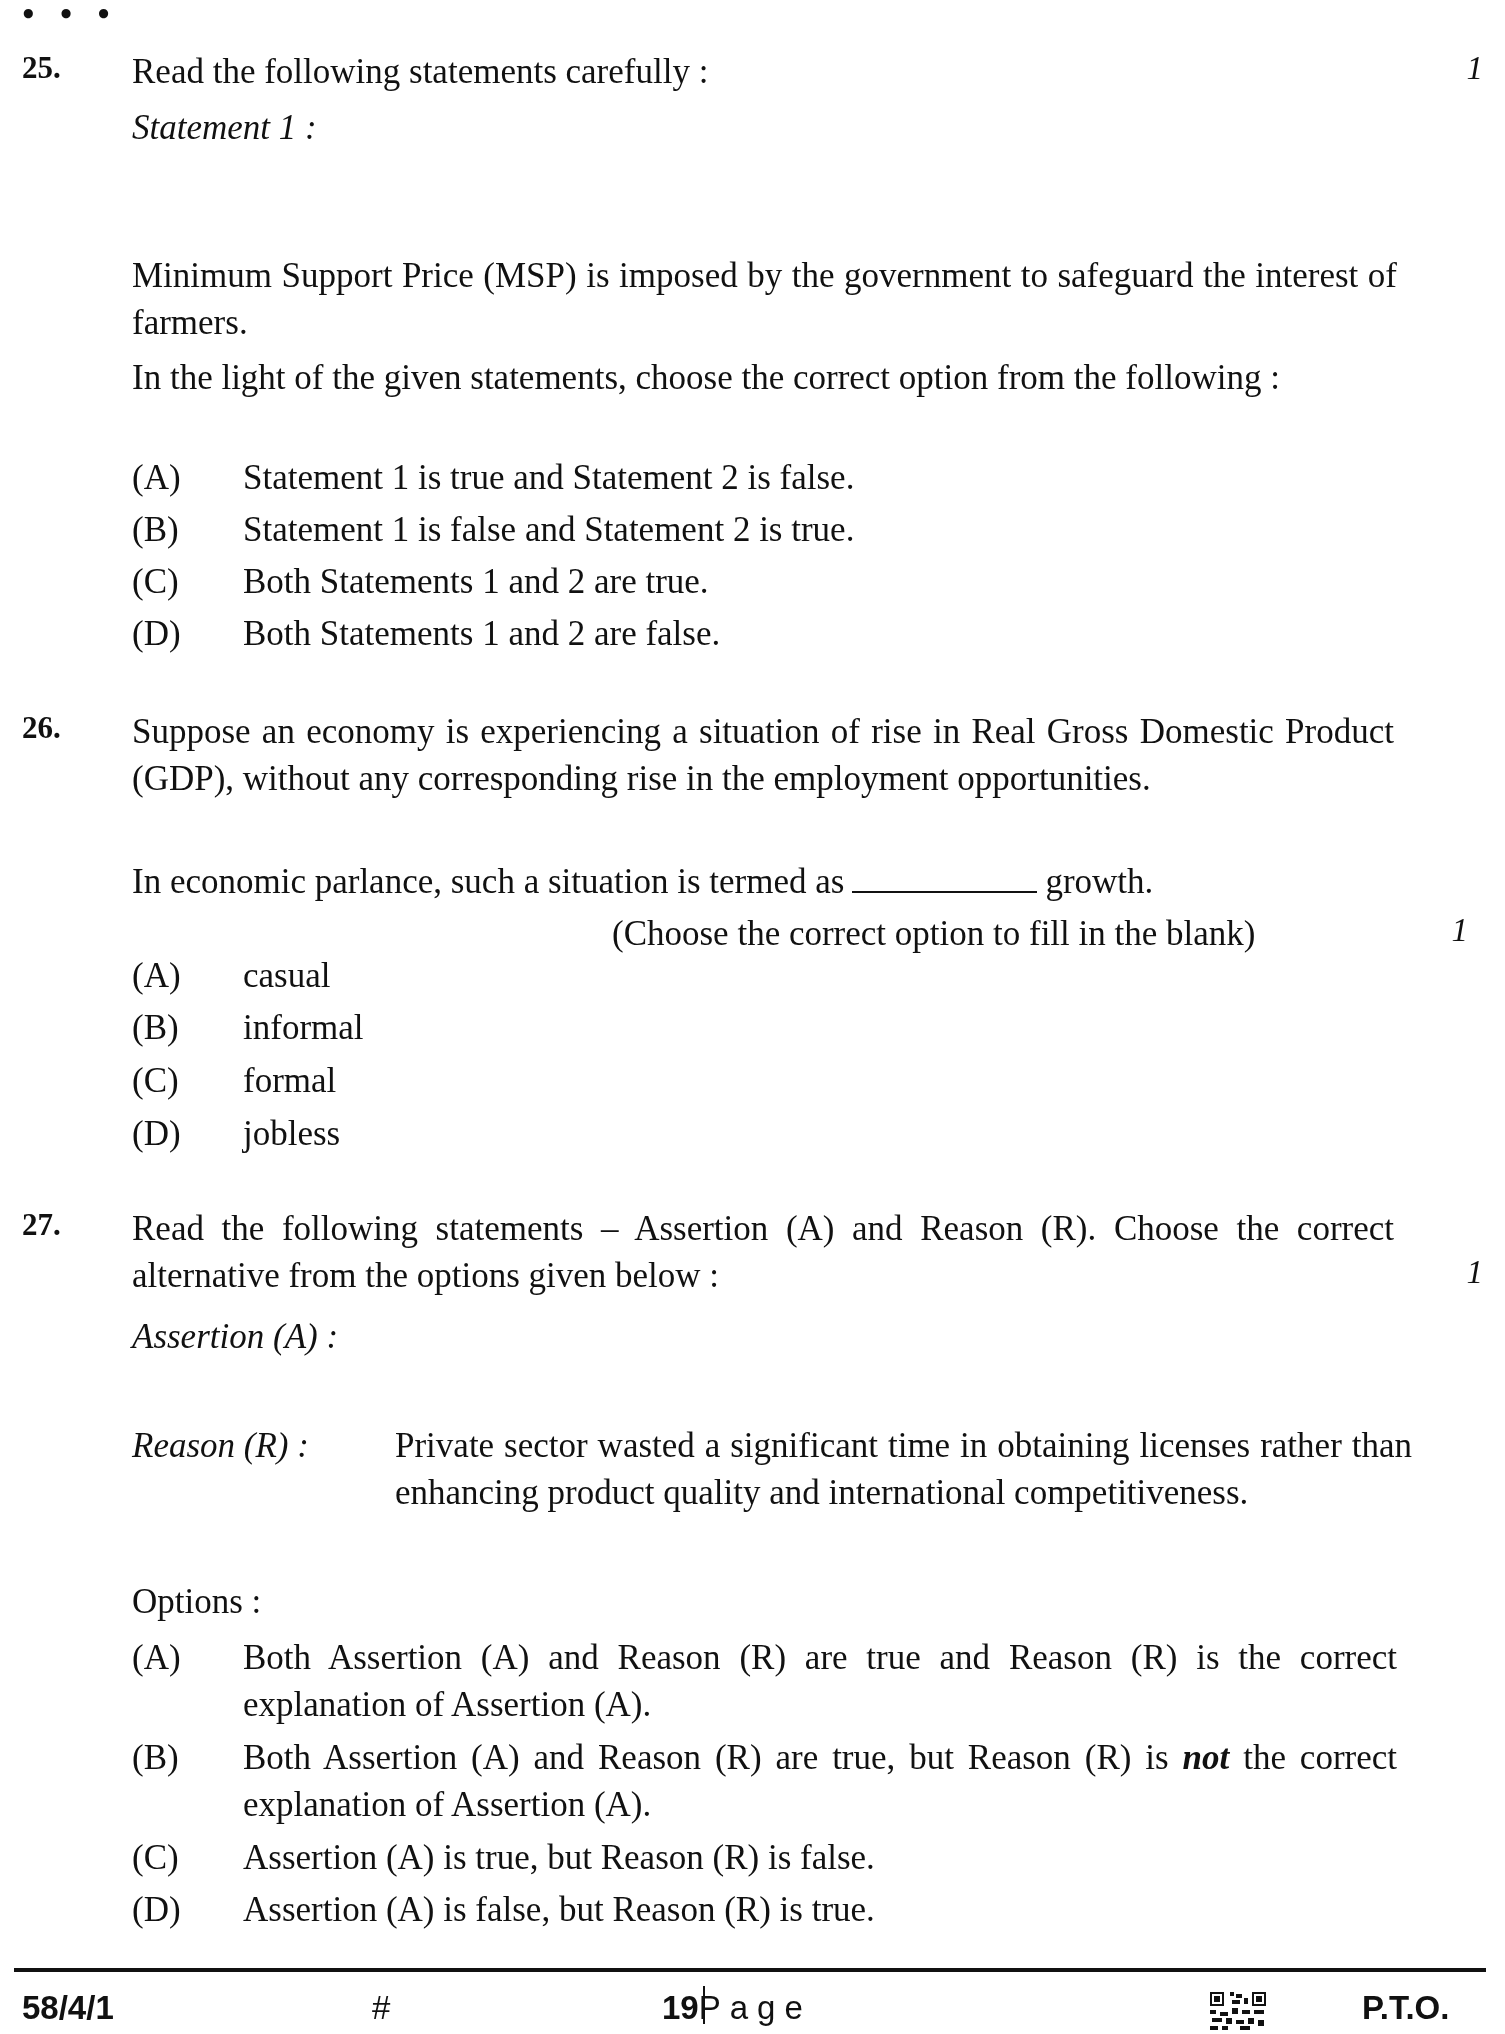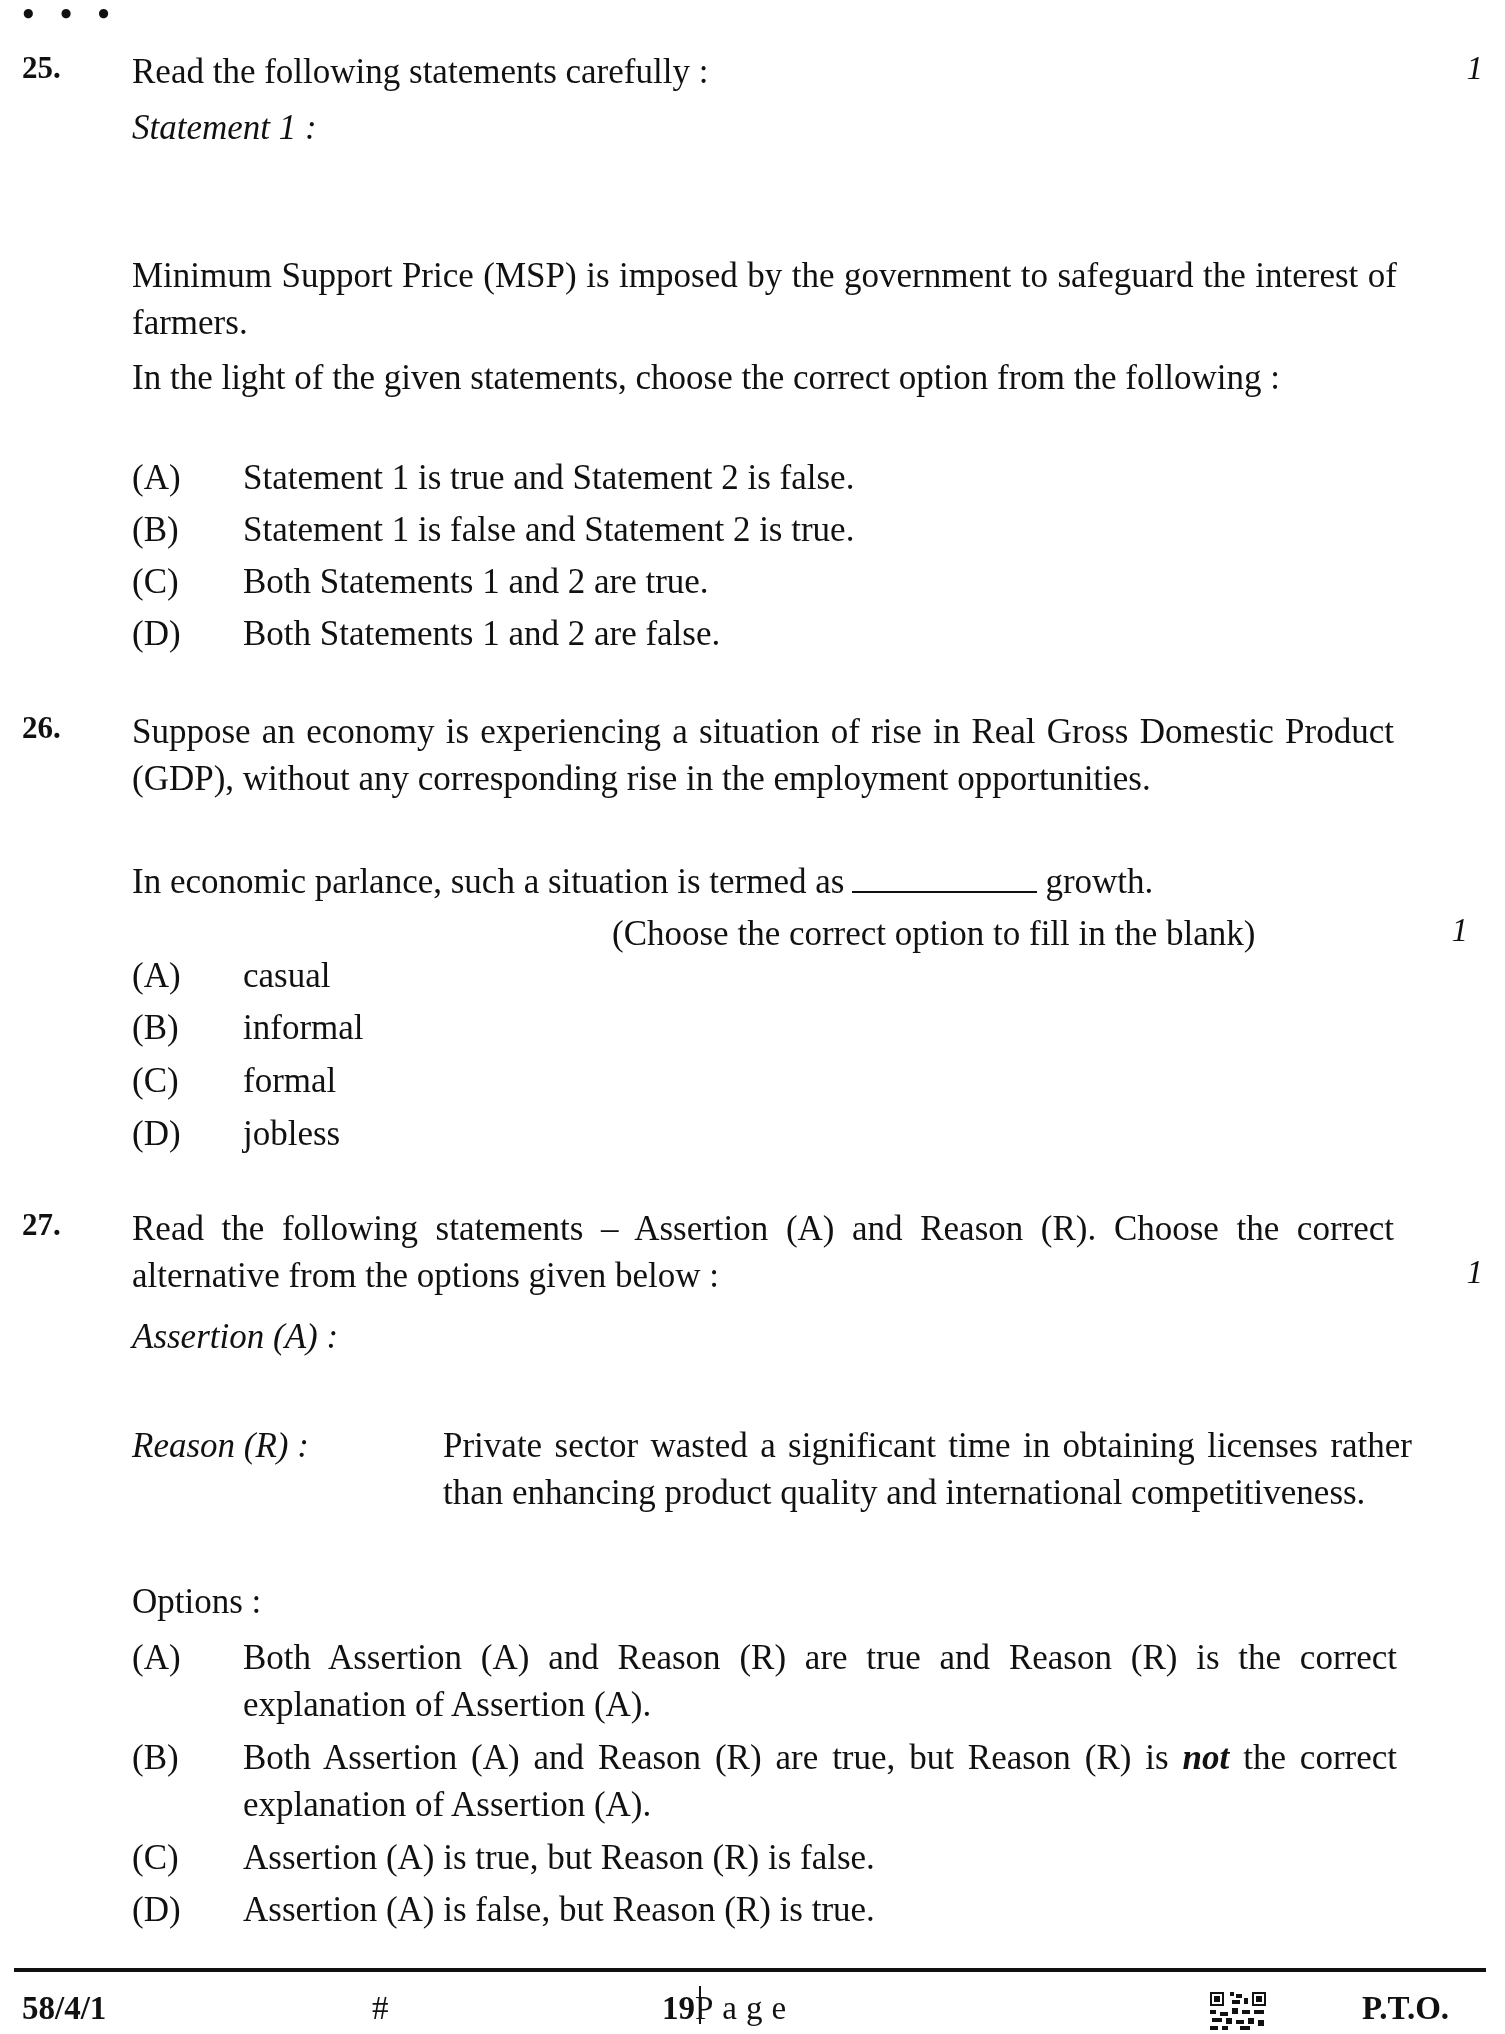--- a/index.html
+++ b/index.html
@@ -15,21 +15,21 @@
   .stem { position: absolute; left: 132px; width: 1262px; text-align: justify; }
   .mark { position: absolute; right: 22px; font-style: italic; font-family: "Liberation Serif", serif; font-size: 33px; }
   .labelled { position: absolute; left: 132px; width: 1265px; display: flex; }
   .labelled .lab { width: 263px; flex: none; font-style: italic; }
   .labelled .body { flex: 1; text-align: justify; text-align-last: left; }
   .opt { position: absolute; left: 132px; width: 1265px; display: flex; }
   .opt .ol { width: 111px; flex: none; }
   .opt .ot { flex: 1; text-align: justify; text-align-last: left; }
   .blank { display: inline-block; width: 185px; border-bottom: 2px solid #111; height: 30px; vertical-align: baseline; margin: 0 8px; }
   .footer-line { position: absolute; left: 14px; width: 1472px; top: 1968px; height: 4px; background: #111; }
-  .footer { position: absolute; top: 1986px; left: 0; width: 1195px; height: 48px; font-family: Liberation Serif, serif; }
+  .footer { position: absolute; top: 1986px; left: 0; width: 1195px; height: 48px; font-family: Liberation Sans, sans-serif; }
   .footer span { position: absolute; font-size: 33px; line-height: 44px; }
   .f-code { left: 22px; font-weight: bold; }
   .f-hash { left: 372px; }
   .f-page { left: 662px; }
   .f-page b { font-weight: bold; }
   .f-page .sep { display: inline-block; width: 2px; height: 38px; background: #111; vertical-align: middle; margin: 0 8px 0 4px; }
   .f-page .pg { letter-spacing: 9px; }
   .f-pto { left: 1362px; font-weight: bold; }
   .qr { position: absolute; left: 1210px; top: 1992px; width: 56px; height: 38px; }
   b.emph { font-style: italic; font-weight: bold; }
@@ -103,21 +103,21 @@
   </div>
 
   <div>
     <span class="qnum" style="top:1207px;">27.</span>
     <div class="stem txt" style="top:1205px;">Read the following statements – Assertion (A) and Reason (R). Choose the correct alternative from the options given below :</div>
     <span class="mark" style="top:1254px;">1</span>
 
     <div class="labelled txt" style="top:1313px;">
       <span class="lab">Assertion (A) :</span>
     </div>
-    <div class="labelled txt" style="top:1422px; width:1280px;gap:48px;">
+    <div class="labelled txt" style="top:1422px; width:1280px;">
       <span class="lab">Reason (R) :</span>
       <span class="body">Private sector wasted a significant time in obtaining licenses rather than enhancing product quality and international competitiveness.</span>
     </div>
 
     <div class="stem txt" style="top:1578px;">Options :</div>
 
     <div class="opt txt" style="top:1634px;">
       <span class="ol">(A)</span>
       <span class="ot">Both Assertion (A) and Reason (R) are true and Reason (R) is the correct explanation of Assertion (A).</span>
     </div>

